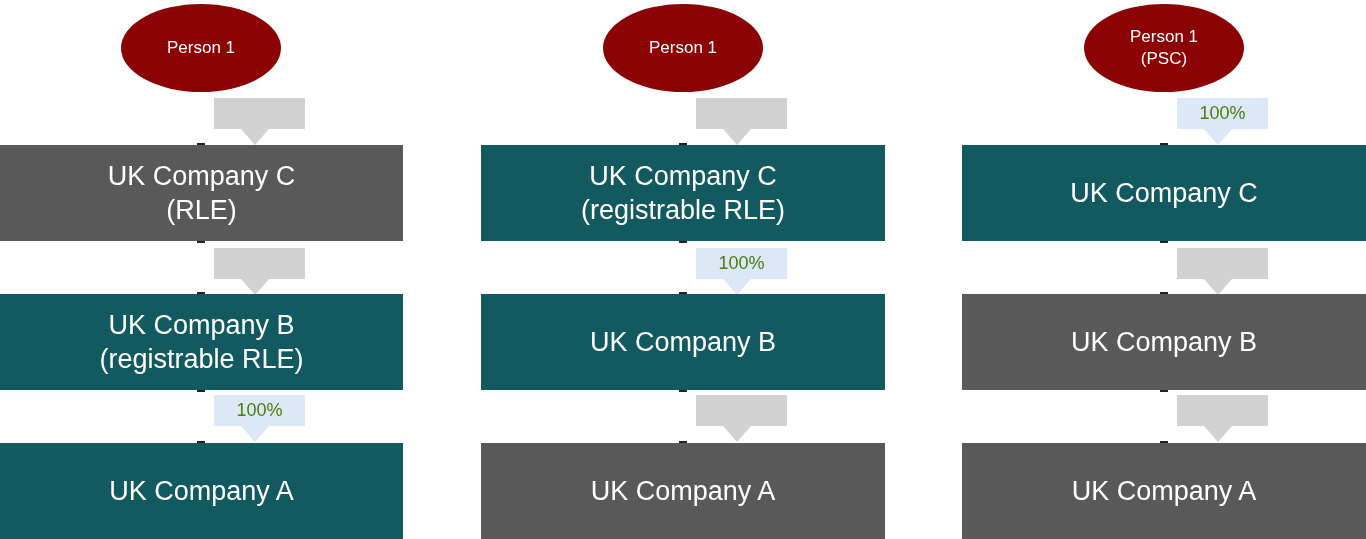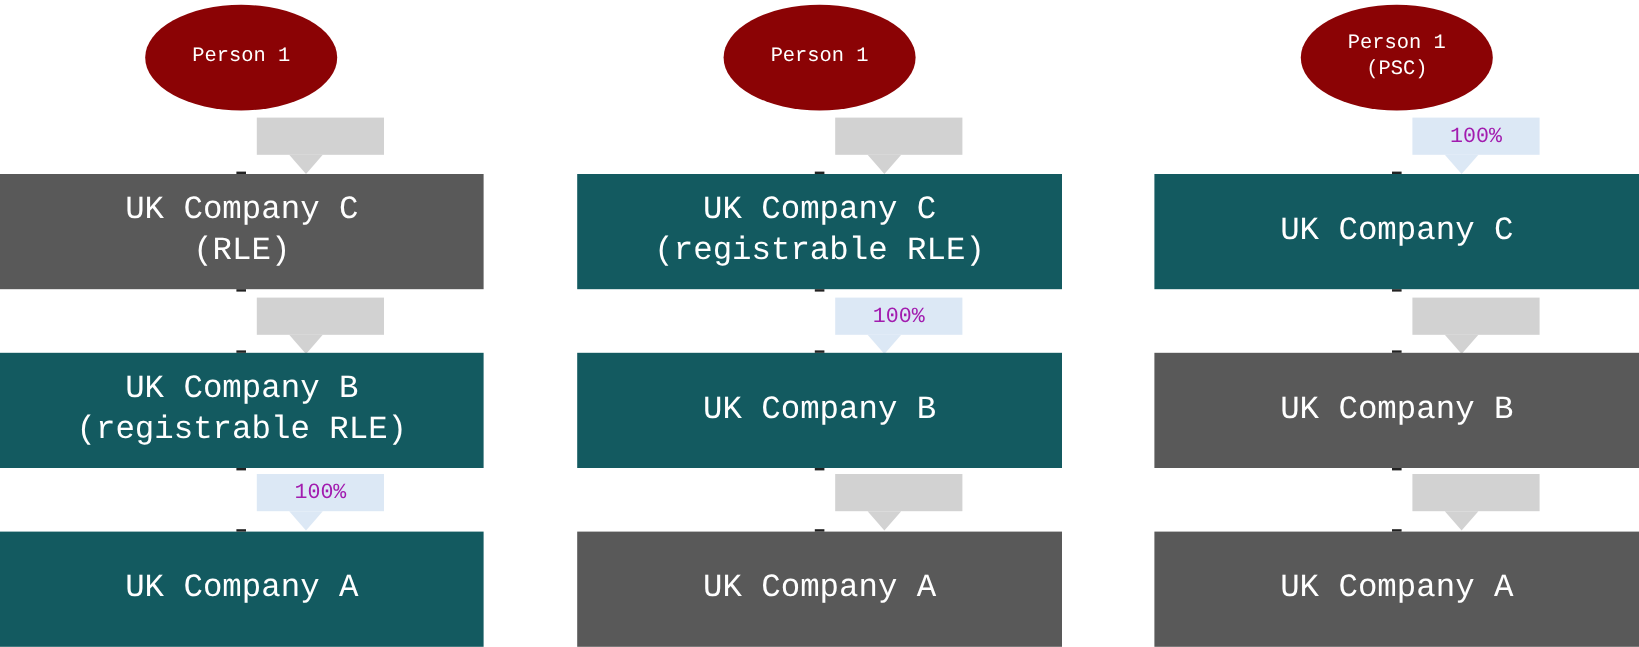--- a/index.html
+++ b/index.html
@@ -1,20 +1,20 @@
 <!DOCTYPE html>
 <html><head>
 <meta charset="utf-8">
 <style>
   html,body{margin:0;padding:0;background:#ffffff;}
   body{
     width:1366px;height:539px;position:relative;overflow:hidden;
     font-family:"Liberation Sans","DejaVu Sans",sans-serif;
   }
-  .stage{position:absolute;left:0;top:0;width:1366px;height:539px;font-family:Liberation Mono, monospace;}
+  .stage{position:absolute;left:0;top:0;width:1366px;height:539px;}
 
   
   .ellipse{
     position:absolute;top:4px;width:160px;height:88px;border-radius:50%;
     background:#8B0305;color:#ffffff;
     display:flex;flex-direction:column;align-items:center;justify-content:center;
     font-size:17px;line-height:22px;text-align:center;
   }
 
   
@@ -22,23 +22,23 @@
     position:absolute;height:96px;
     display:flex;flex-direction:column;align-items:center;justify-content:center;
     color:#ffffff;font-size:27px;line-height:34px;text-align:center;
   }
   .box.teal{background:#135A60;}
   .box.gray{background:#595959;}
 
   
   .connector{position:absolute;width:82px;}
   .c-rect{
-    width:106px;height:31px;
+    width:91px;height:31px;
     display:flex;align-items:center;justify-content:center;
-    font-size:18px;color:#a21caf;
+    font-size:18px;color:#4d7c0f;
   }
   .c-rect.plain{background:#D2D2D2;}
   .c-rect.percent{background:#DCE8F5;}
   .c-tri{
     width:0;height:0;margin:0 auto;
     border-left:14px solid transparent;border-right:14px solid transparent;
     border-top:16px solid #D2D2D2;
   }
   .c-tri.percent{border-top-color:#DCE8F5;}
 

